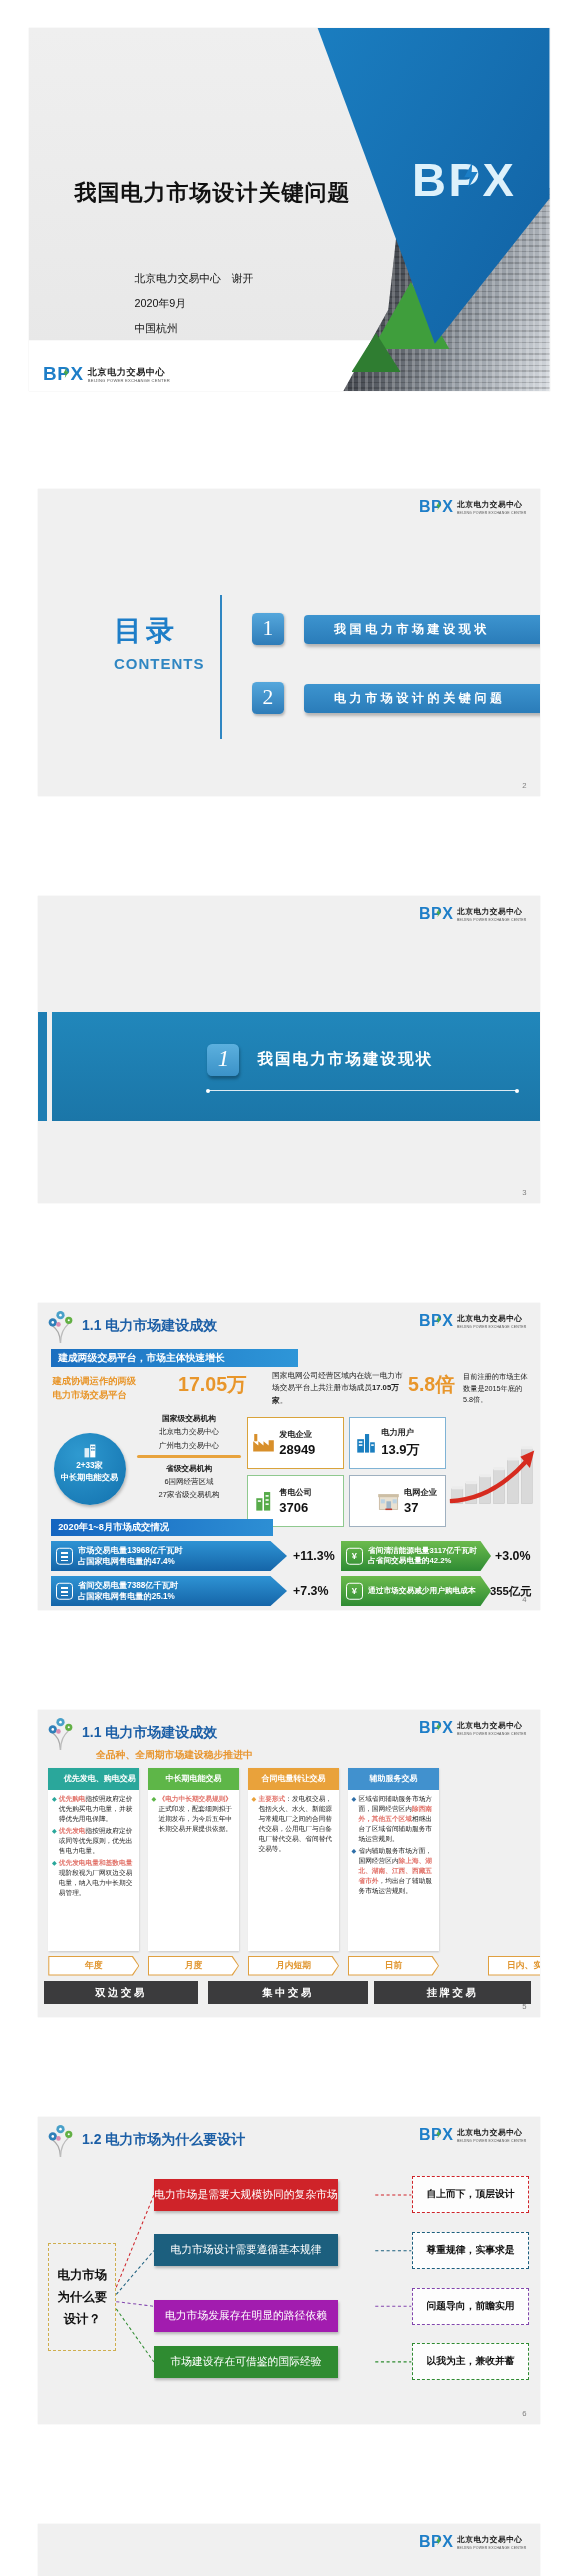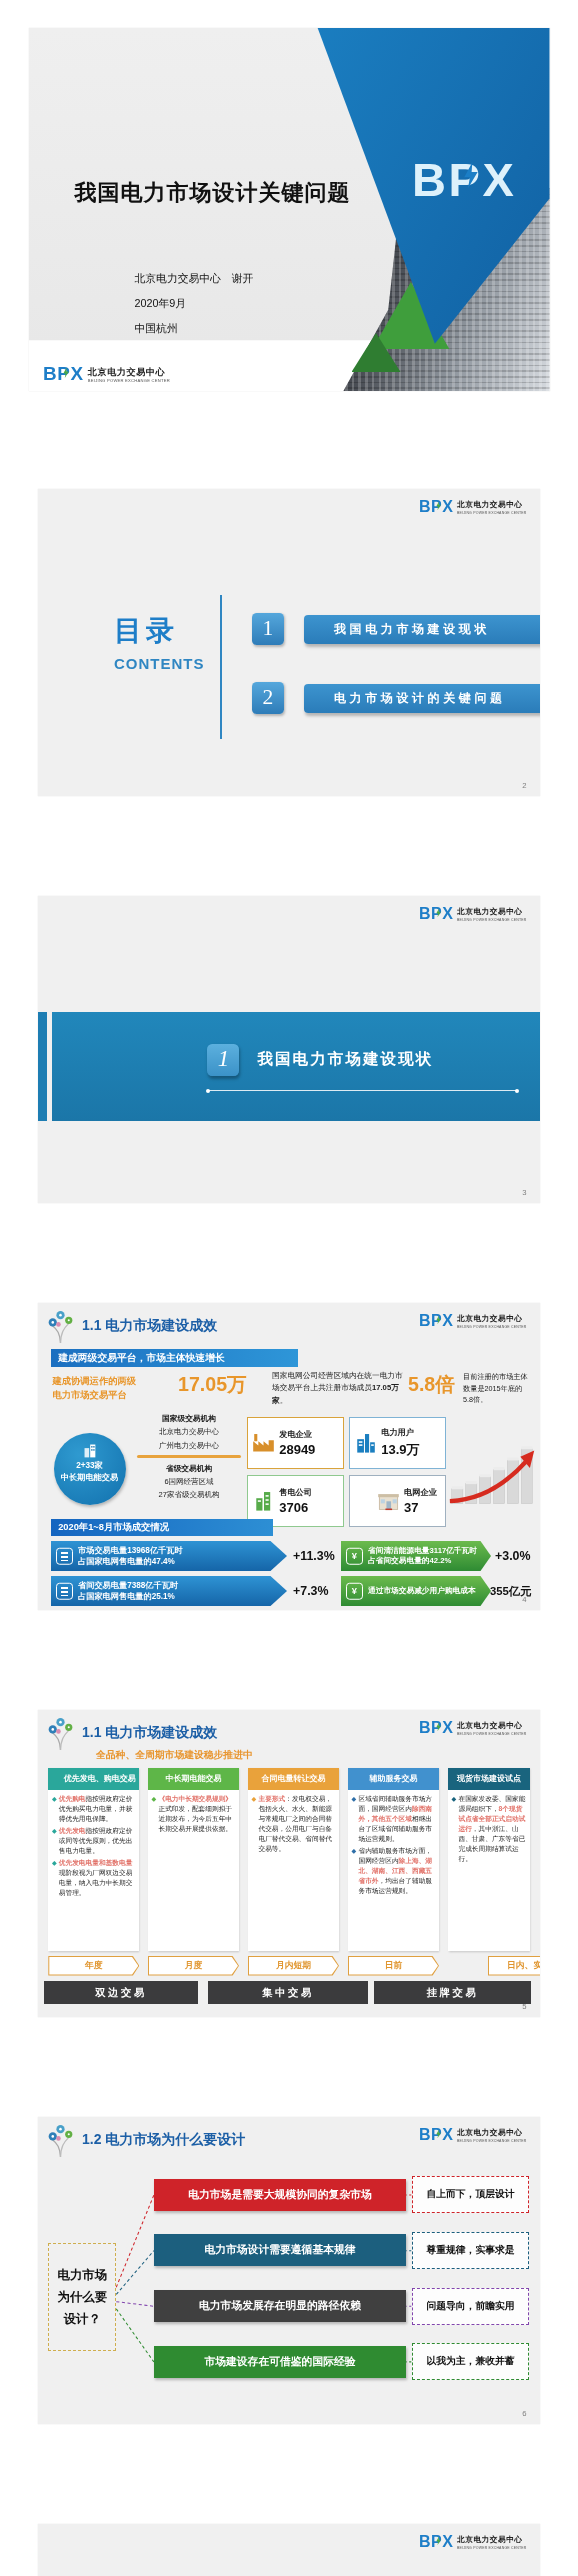--- a/index.html
+++ b/index.html
@@ -119,22 +119,22 @@
       clip-path:polygon(0 0,93% 0,100% 50%,93% 100%,0 100%); padding:1px; }
   .chev5 .in { width:100%; height:100%; background:#fff; clip-path:polygon(0 0,93% 0,100% 50%,93% 100%,0 100%);
       display:flex; align-items:center; justify-content:center; font-size:8.8px; font-weight:bold; color:#e0952e; }
   .dkbar { position:absolute; top:271px; height:23px; background:#3b3b3d; color:#fff; font-size:10.3px;
       font-weight:bold; letter-spacing:2.6px; display:flex; align-items:center; justify-content:center; }
 
   
   .s6-q { position:absolute; left:10.3px; top:126px; width:68px; height:108px; border:1.3px dashed #cfae4e;
       display:flex; align-items:center; justify-content:center; text-align:center;
       font-size:12.4px; font-weight:bold; color:#111; line-height:1.8; }
-  .s6-bar { position:absolute; left:116px; width:252px; height:32px; color:#fff; font-size:10.8px;
-      font-weight:bold; display:flex; align-items:center; justify-content:center; box-shadow:1px 1.5px 2.6px rgba(0,0,0,.25); }
+  .s6-bar { position:absolute; left:116px; width:184px; height:32px; color:#fff; font-size:10.8px;
+      font-weight:normal; display:flex; align-items:center; justify-content:center; box-shadow:1px 1.5px 2.6px rgba(0,0,0,.25); }
   .s6-tag { position:absolute; left:374px; width:117px; height:37px; background:#fdfdfd;
       display:flex; align-items:center; justify-content:center; font-size:9.8px; font-weight:bold; color:#111; }
 </style>
 </head>
 <body>
 
 <div class="slide s1">
   <div class="s1-gray"></div>
   <div class="s1-photo">
       <div class="win"></div>
@@ -408,29 +408,20 @@
       <div class="itm">
           <span class="dm" style="color:#2f6fa8;">◆</span>
           <span>区域省间辅助服务市场方面，国网经营区内<i>除西南外，其他五个区域</i>相继出台了区域省间辅助服务市场运营规则。</span>
         </div>
       <div class="itm">
           <span class="dm" style="color:#2f6fa8;">◆</span>
           <span>省内辅助服务市场方面，国网经营区内<i>除上海、湖北、湖南、江西、西藏五省市外</i>，均出台了辅助服务市场运营规则。</span>
         </div>
     </div>
   </div>
-  <div class="col" style="left:410px; width:82px;">
-    <div class="col-h" style="background:#19647e;">现货市场建设试点</div>
-    <div class="col-b">
-      <div class="itm">
-          <span class="dm" style="color:#19647e;">◆</span>
-          <span>在国家发改委、国家能源局组织下，<i>8个现货试点省全部正式启动试运行</i>，其中浙江、山西、甘肃、广东等省已完成长周期结算试运行。</span>
-        </div>
-    </div>
-  </div>
 
   <div class="chev5" style="left:10.3px; width:91px;">
       <div class="in">年度</div>
     </div>
   <div class="chev5" style="left:110px; width:91px;">
       <div class="in">月度</div>
     </div>
   <div class="chev5" style="left:210px; width:91px;">
       <div class="in">月内短期</div>
     </div>
@@ -475,21 +466,21 @@
       <line x1="152" y1="372" x2="225" y2="475" stroke="#2f8b31"></line>
       <line x1="655" y1="151" x2="725" y2="151" stroke="#cf2329"></line>
       <line x1="655" y1="259" x2="725" y2="259" stroke="#1c5f7e"></line>
       <line x1="655" y1="367" x2="725" y2="367" stroke="#8246ad"></line>
       <line x1="655" y1="475" x2="725" y2="475" stroke="#2f8b31"></line>
     </g>
   </svg>
   <div class="s6-q">电力市场<br>为什么要<br>设计？</div>
   <div class="s6-bar" style="top:62px; background:#cf2329;">电力市场是需要大规模协同的复杂市场</div>
   <div class="s6-bar" style="top:117px; background:#1c5f7e;">电力市场设计需要遵循基本规律</div>
-  <div class="s6-bar" style="top:173px; background:#404040;">电力市场发展存在明显的路径依赖</div>
+  <div class="s6-bar" style="top:183px; background:#a21caf;">电力市场发展存在明显的路径依赖</div>
   <div class="s6-bar" style="top:229px; background:#2f8b31;">市场建设存在可借鉴的国际经验</div>
   <div class="s6-tag" style="top:59px; border:1px dashed #cf2329;">自上而下，顶层设计</div>
   <div class="s6-tag" style="top:115px; border:1px dashed #1c5f7e;">尊重规律，实事求是</div>
   <div class="s6-tag" style="top:171px; border:1px dashed #8246ad;">问题导向，前瞻实用</div>
   <div class="s6-tag" style="top:226px; border:1px dashed #2f8b31;">以我为主，兼收并蓄</div>
   <div class="pageno">6</div>
 </div>
 
 <div class="slide gap195">
   <div class="hdr-logo">

